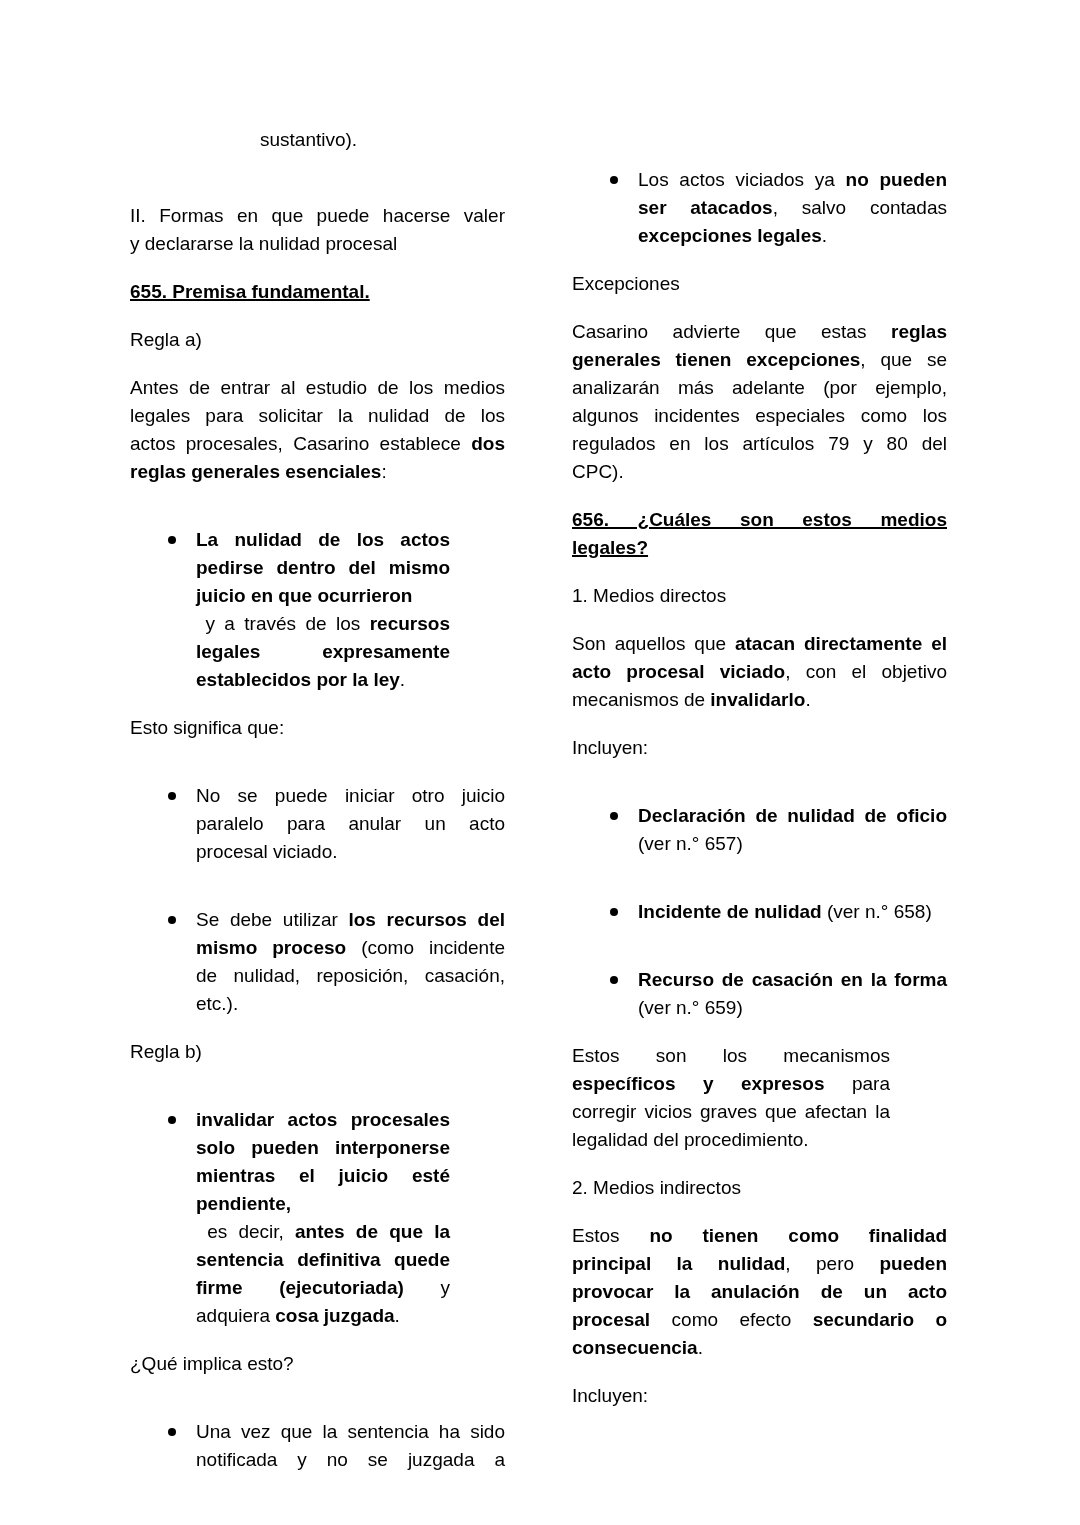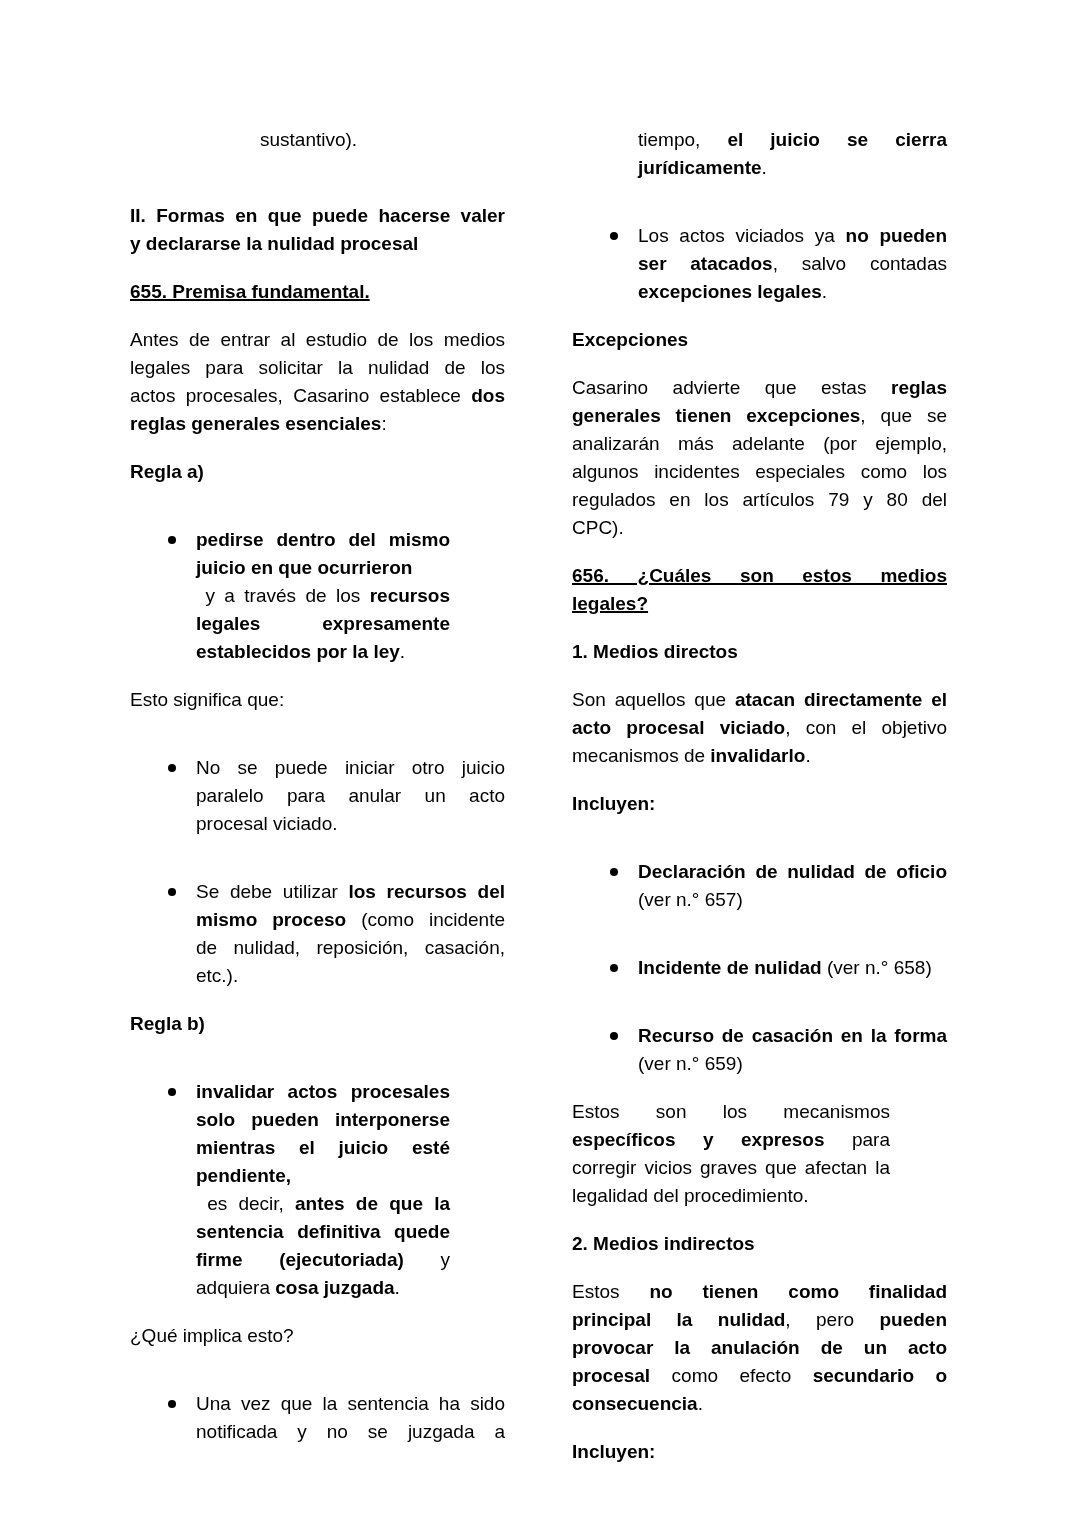--- a/index.html
+++ b/index.html
@@ -10,21 +10,21 @@
     font-size: 19px; line-height: 28px;
   }
   .page {
     box-sizing: border-box;
     width: 1080px; height: 1179px;
     padding: 126px 60px 40px 130px;
     display: flex; gap: 67px;
   }
   .col { width: 375px; flex: 0 0 375px; }
   .blk { margin: 0 0 20px 0; }
-  .bold { font-weight: 700; }
+  .bold { font-weight: 400; }
   .hu { font-weight: 700; text-decoration: underline; text-decoration-thickness: 2px; }
   .ln.j { text-align: justify; text-align-last: justify; }
   .indent-130 { margin-left: 130px; }
   .indent-66 { margin-left: 66px; }
   .mb-48 { margin-bottom: 48px; }
   .nr { margin-right: 57px; }
   ul.blist { list-style: none; margin: 0 0 20px 0; padding: 0; }
   ul.blist li { position: relative; margin-left: 66px; margin-top: 40px; }
   ul.blist li::before {
     content: ""; position: absolute;
@@ -46,33 +46,34 @@
 
     <div class="blk bold">
         <div class="ln j"><span>II. Formas en que puede hacerse valer</span></div>
         <div class="ln"><span>y declararse la nulidad procesal</span></div>
       </div>
 
     <div class="blk hu">
         <div class="ln"><span>655. Premisa fundamental.</span></div>
       </div>
 
+    <div class="blk bold">
+        <div class="ln"><span>Regla a)</span></div>
+      </div>
+
     <div class="blk">
         <div class="ln j"><span>Antes de entrar al estudio de los medios</span></div>
         <div class="ln j"><span>legales para solicitar la nulidad de los</span></div>
         <div class="ln j"><span>actos procesales, Casarino establece </span><b>dos</b></div>
         <div class="ln"><b>reglas generales esenciales</b><span>:</span></div>
       </div>
 
-    <div class="blk bold">
-        <div class="ln"><span>Regla a)</span></div>
-      </div>
-
     <ul class="blist">
       <li class="inset">
+          <div class="ln j"><b>La nulidad de los actos</b></div>
           <div class="ln j"><b>pedirse dentro del mismo</b></div>
           <div class="ln"><b>juicio en que ocurrieron</b></div>
           <div class="ln j"><span>&nbsp;y a través de los </span><b>recursos</b></div>
           <div class="ln j"><b>legales expresamente</b></div>
           <div class="ln"><b>establecidos por la ley</b><span>.</span></div>
         </li>
     </ul>
 
     <div class="blk">
         <div class="ln"><span>Esto significa que:</span></div>
@@ -115,24 +116,20 @@
 
     <ul class="blist">
       <li>
           <div class="ln j"><span>Una vez que la sentencia ha sido</span></div>
           <div class="ln j"><span>notificada y no se juzgada a</span></div>
         </li>
     </ul>
   </div>
 
   <div class="col">
-    <div class="blk indent-66">
-        <div class="ln j"><span>tiempo, </span><b>el juicio se cierra</b></div>
-        <div class="ln"><b>jurídicamente</b><span>.</span></div>
-      </div>
 
     <ul class="blist">
       <li>
           <div class="ln j"><span>Los actos viciados ya </span><b>no pueden</b></div>
           <div class="ln j"><b>ser atacados</b><span>, salvo contadas</span></div>
           <div class="ln"><b>excepciones legales</b><span>.</span></div>
         </li>
     </ul>
 
     <div class="blk bold">

